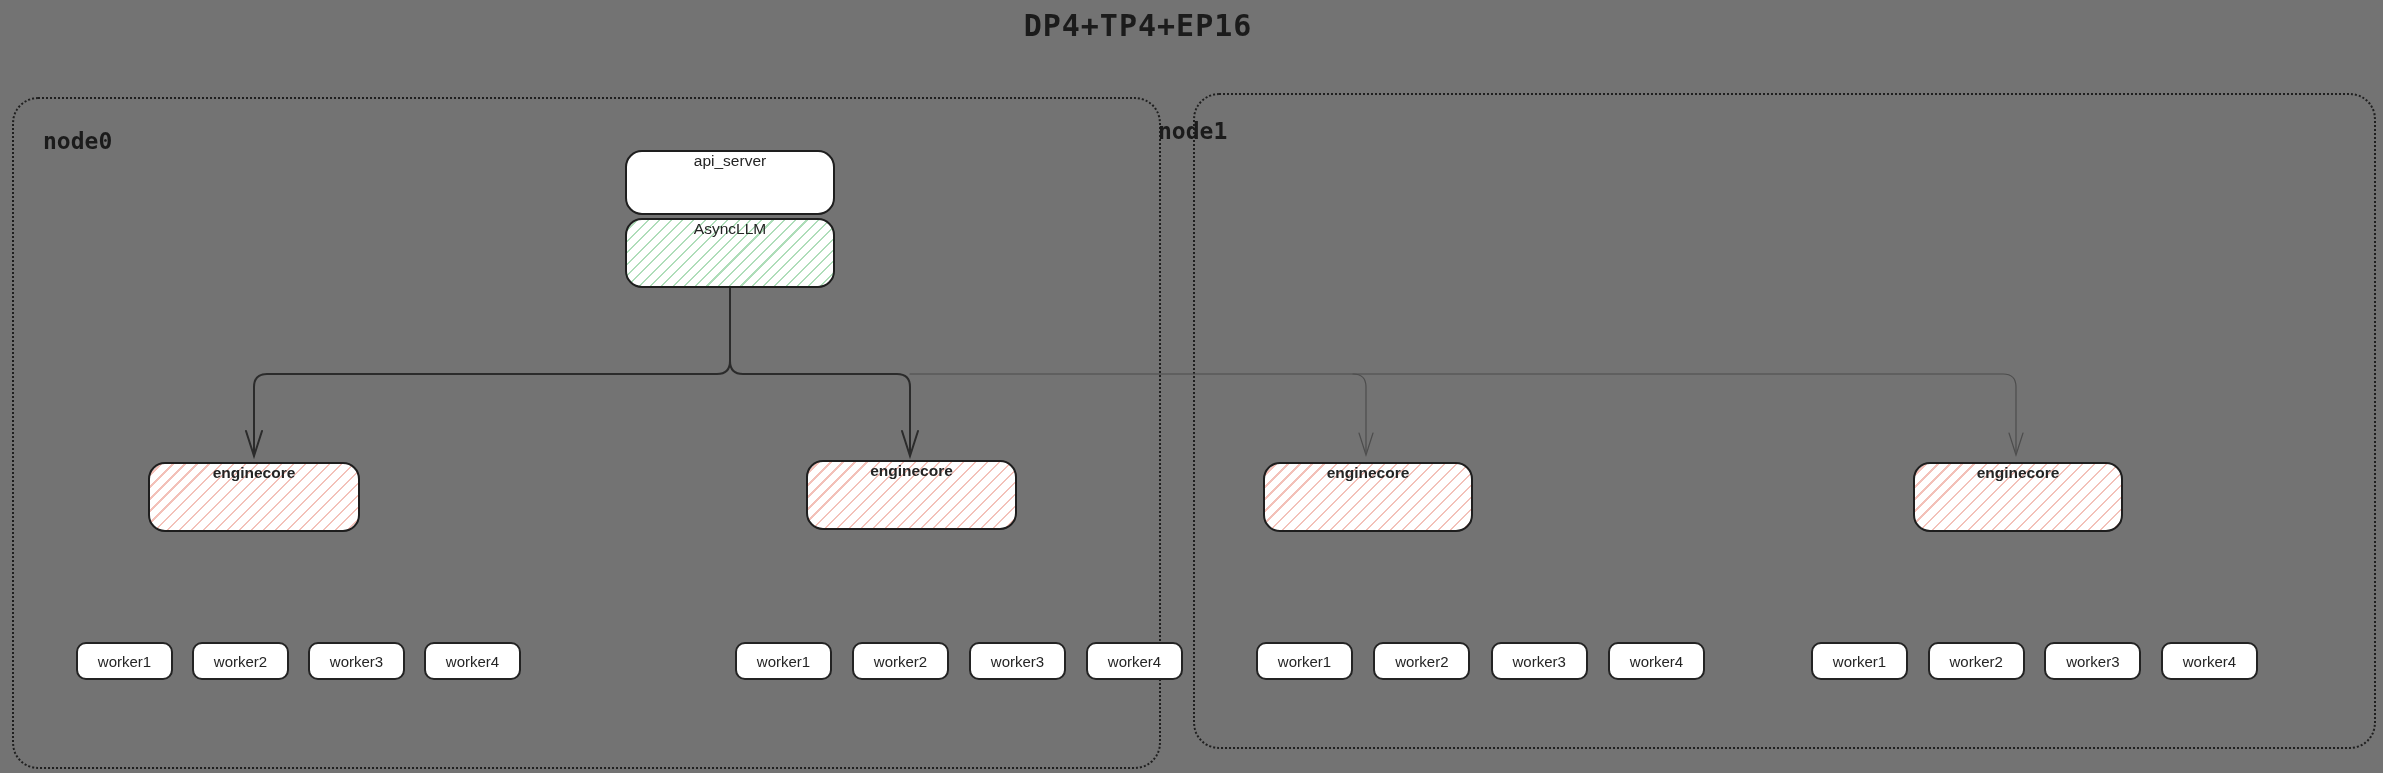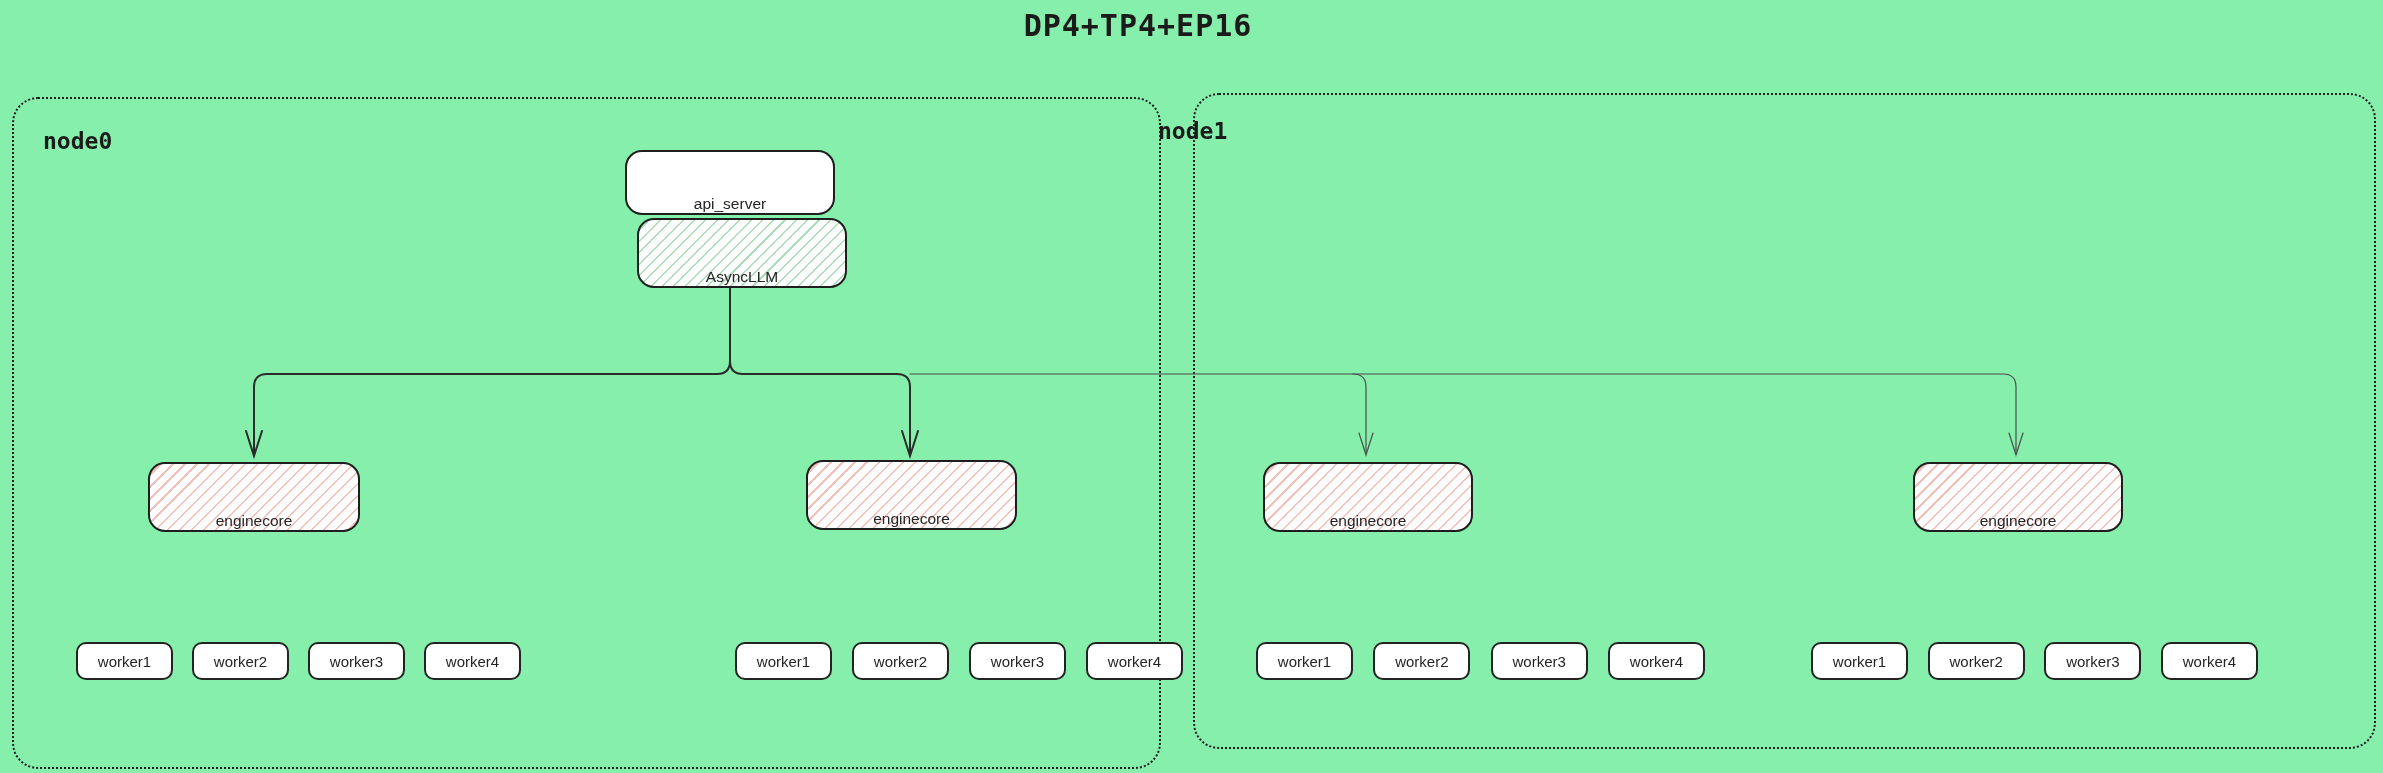--- a/index.html
+++ b/index.html
@@ -1,19 +1,19 @@
 <!DOCTYPE html>
 <html><head>
 <meta charset="utf-8">
 <style>
   html,body{margin:0;padding:0;background:#ffffff;}
   .canvas{
     position:relative;
     width:2383px;height:773px;
-    background:#86efac;
+    background:#737373;
     font-family:"Liberation Sans", sans-serif;
     color:#1e1e1e;
     overflow:hidden;
   }
   .diagram-title{
     position:absolute;left:1138px;top:8px;transform:translateX(-50%);
     font-family:"DejaVu Sans Mono", monospace;
     font-size:30px;font-weight:700;letter-spacing:1px;color:#1b1b1b;
     white-space:nowrap;
   }
@@ -29,30 +29,30 @@
     position:absolute;
     font-family:"DejaVu Sans Mono", monospace;
     font-size:23px;font-weight:700;color:#1b1b1b;
   }
   .node0-label{left:43px;top:128px;}
   .node1-label{left:1158px;top:118px;}
   .box{
     position:absolute;
     border:2px solid #1e1e1e;
     border-radius:17px;
-    display:flex;align-items:flex-end;justify-content:center;
+    display:flex;align-items:flex-start;justify-content:center;
     font-size:15.5px;color:#242424;
     background:#ffffff;
     box-sizing:border-box;
   }
   .api-server{left:625px;top:150px;width:210px;height:65px;}
   .asyncllm{left:625px;top:218px;width:210px;height:70px;
-    background:repeating-linear-gradient(135deg,#ffffff 0px,#ffffff 6.5px,#aeddb9 6.5px,#aeddb9 8px);margin-left:12px;}
+    background:repeating-linear-gradient(135deg,#ffffff 0px,#ffffff 6.5px,#aeddb9 6.5px,#aeddb9 8px);}
   .hatch-red{
-    background:repeating-linear-gradient(135deg,#ffffff 0px,#ffffff 7px,#f3c1b9 7px,#f3c1b9 8.5px);}
+    background:repeating-linear-gradient(135deg,#ffffff 0px,#ffffff 7px,#f3c1b9 7px,#f3c1b9 8.5px);font-weight:bold;}
   .ec1{left:148px;top:462px;width:212px;height:70px;}
   .ec2{left:806px;top:460px;width:211px;height:70px;}
   .ec3{left:1263px;top:462px;width:210px;height:70px;}
   .ec4{left:1913px;top:462px;width:210px;height:70px;}
   .worker-group{
     position:absolute;top:642px;height:38px;
     display:flex;justify-content:space-between;padding-left:38px;
   }
   .wg1{left:38px;width:445px;}
   .wg2{left:697px;width:448px;}

